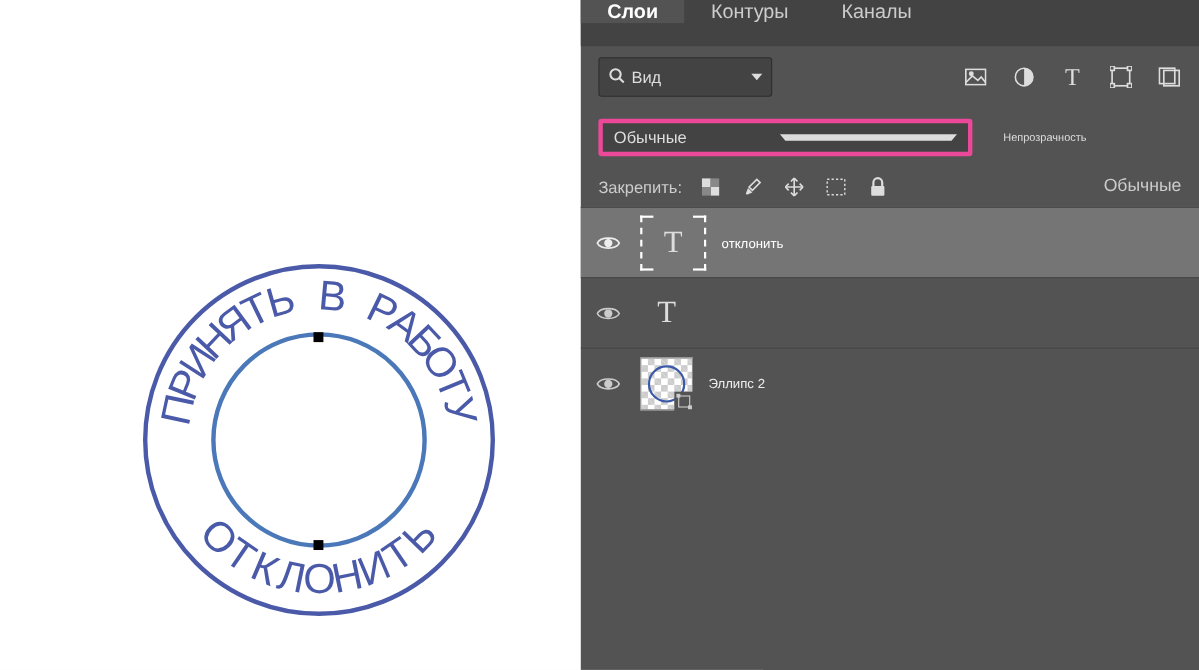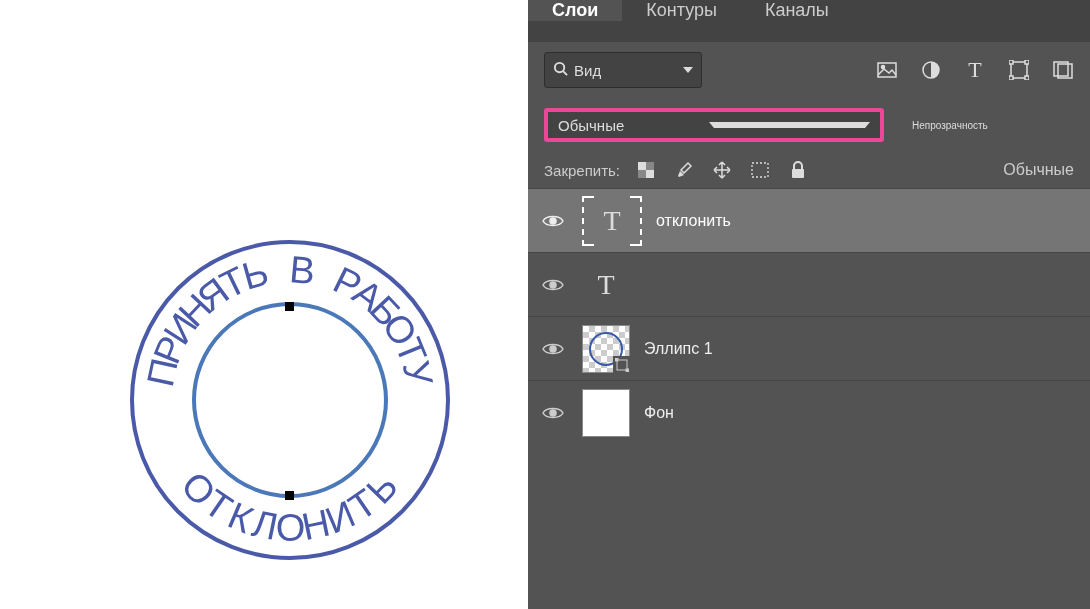--- a/index.html
+++ b/index.html
@@ -40,21 +40,21 @@
 .thumb{width:48px;height:48px;background:#fff;border:1px solid #888;position:relative;display:flex;align-items:center;justify-content:center}
 .thumb.trans{background-image:linear-gradient(45deg,#ccc 25%,transparent 25%,transparent 75%,#ccc 75%),linear-gradient(45deg,#ccc 25%,#fff 25%,#fff 75%,#ccc 75%);background-size:12px 12px;background-position:0 0,6px 6px}
 .thumb .shape-mark{position:absolute;right:-2px;bottom:-2px;width:18px;height:18px;background:#535353;display:flex;align-items:center;justify-content:center}
 .thumb-text-bracket{width:60px;height:48px;display:flex;align-items:center;justify-content:center;position:relative}
 .thumb-text-bracket::before,.thumb-text-bracket::after{content:"";position:absolute;width:10px;height:46px;border:2px dashed #fff}
 .thumb-text-bracket::before{left:0;border-right:none}
 .thumb-text-bracket::after{right:0;border-left:none}
 .shape-mark svg{width:14px;height:14px}
 .ellipse-thumb::before{content:"";position:absolute;left:6px;top:6px;right:6px;bottom:6px;border:2px solid #3a5aa8;border-radius:50%}
 .text-icon{font-family:'Times New Roman',serif;font-size:28px;color:#ddd}
-.lname{color:#eee;font-size:16px}
+.lname{color:#eee;font-size:12px}
 .layer.sel .lname{color:#fff}
 </style>
 </head>
 <body>
 
 <div class="canvas-area">
   <div class="stamp">
     <div class="ring"></div>
     <div class="inner-ring"></div>
     <div class="handle h1"></div>
@@ -229,28 +229,18 @@
         </span>
       <div class="thumb trans ellipse-thumb">
           <div class="shape-mark">
             <svg viewBox="0 0 14 14" stroke="#ccc" fill="none">
               <rect x="2" y="2" width="10" height="10"></rect>
               <rect x="0" y="0" width="3" height="3" fill="#ccc"></rect>
               <rect x="11" y="11" width="3" height="3" fill="#ccc"></rect>
             </svg>
           </div>
         </div>
-      <span class="lname">Эллипс 1</span>
-    </div>
-
-    <div class="layer">
-      <span class="eye">
-          <svg width="22" height="16" viewBox="0 0 22 16" fill="none" stroke="#ccc" stroke-width="1.5">
-            <path d="M1 8 C4 2 18 2 21 8 C18 14 4 14 1 8 Z"></path>
-            <circle cx="11" cy="8" r="3" fill="#ccc"></circle>
-          </svg>
-        </span>
-      <div class="thumb"></div>
-      <span class="lname">Фон</span>
-    </div>
+      <span class="lname">Эллипс 2</span>
+    </div>
+
 
   </div>
 </div>
 
 </body></html>

